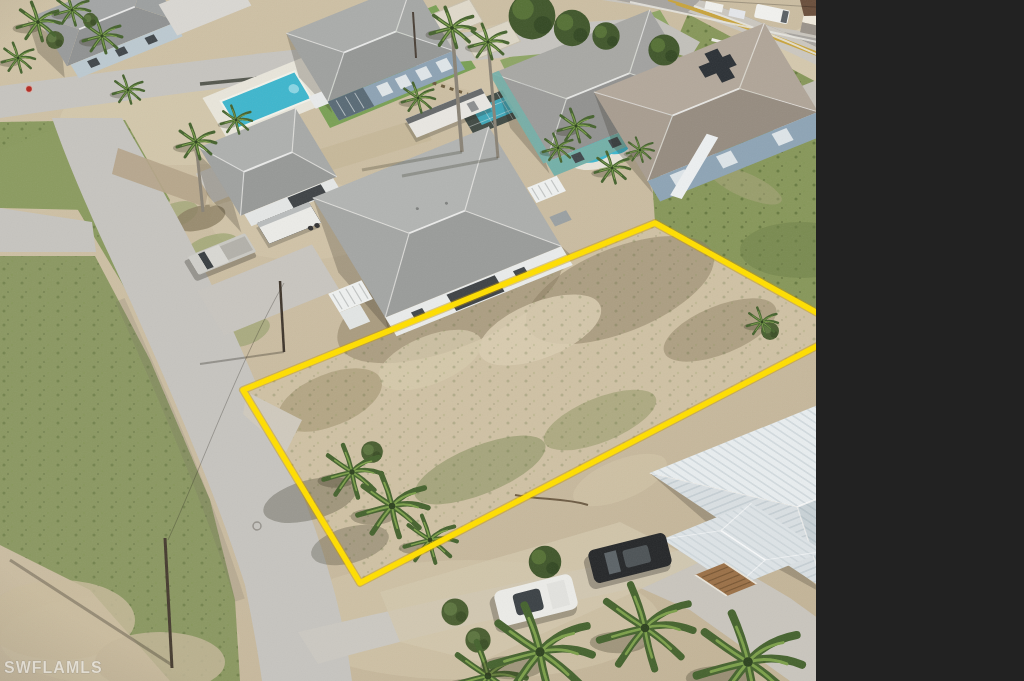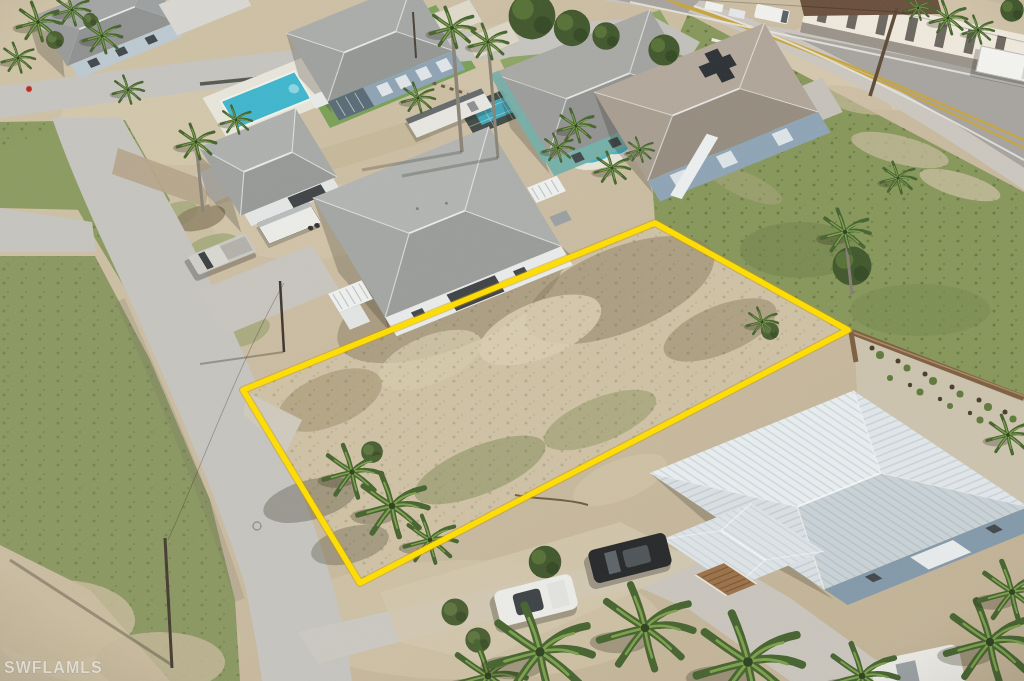--- a/index.html
+++ b/index.html
@@ -1,16 +1,16 @@
 <!DOCTYPE html>
 <html><head>
 <meta charset="utf-8">
 <style>
   html,body{margin:0;padding:0;background:#222;}
-  #stage{position:relative;width:1024px;height:681px;overflow:hidden;
+  #stage{position:relative;width:816px;height:681px;overflow:hidden;
          font-family:"Liberation Sans",sans-serif;}
   svg{display:block}
   .wm{font-family:"Liberation Sans",sans-serif;font-weight:bold;font-size:16px;
       letter-spacing:1px;fill:rgba(255,255,255,0.55);stroke:rgba(60,60,60,0.25);
       stroke-width:0.6px;paint-order:stroke;}
   .hipline{stroke:rgba(255,255,255,0.55);stroke-width:1.1;fill:none}
   .ridge{stroke:rgba(255,255,255,0.75);stroke-width:2;fill:none}
   .win{fill:#41474b}
   .shadow{fill:rgba(30,28,20,0.22)}
 </style>

